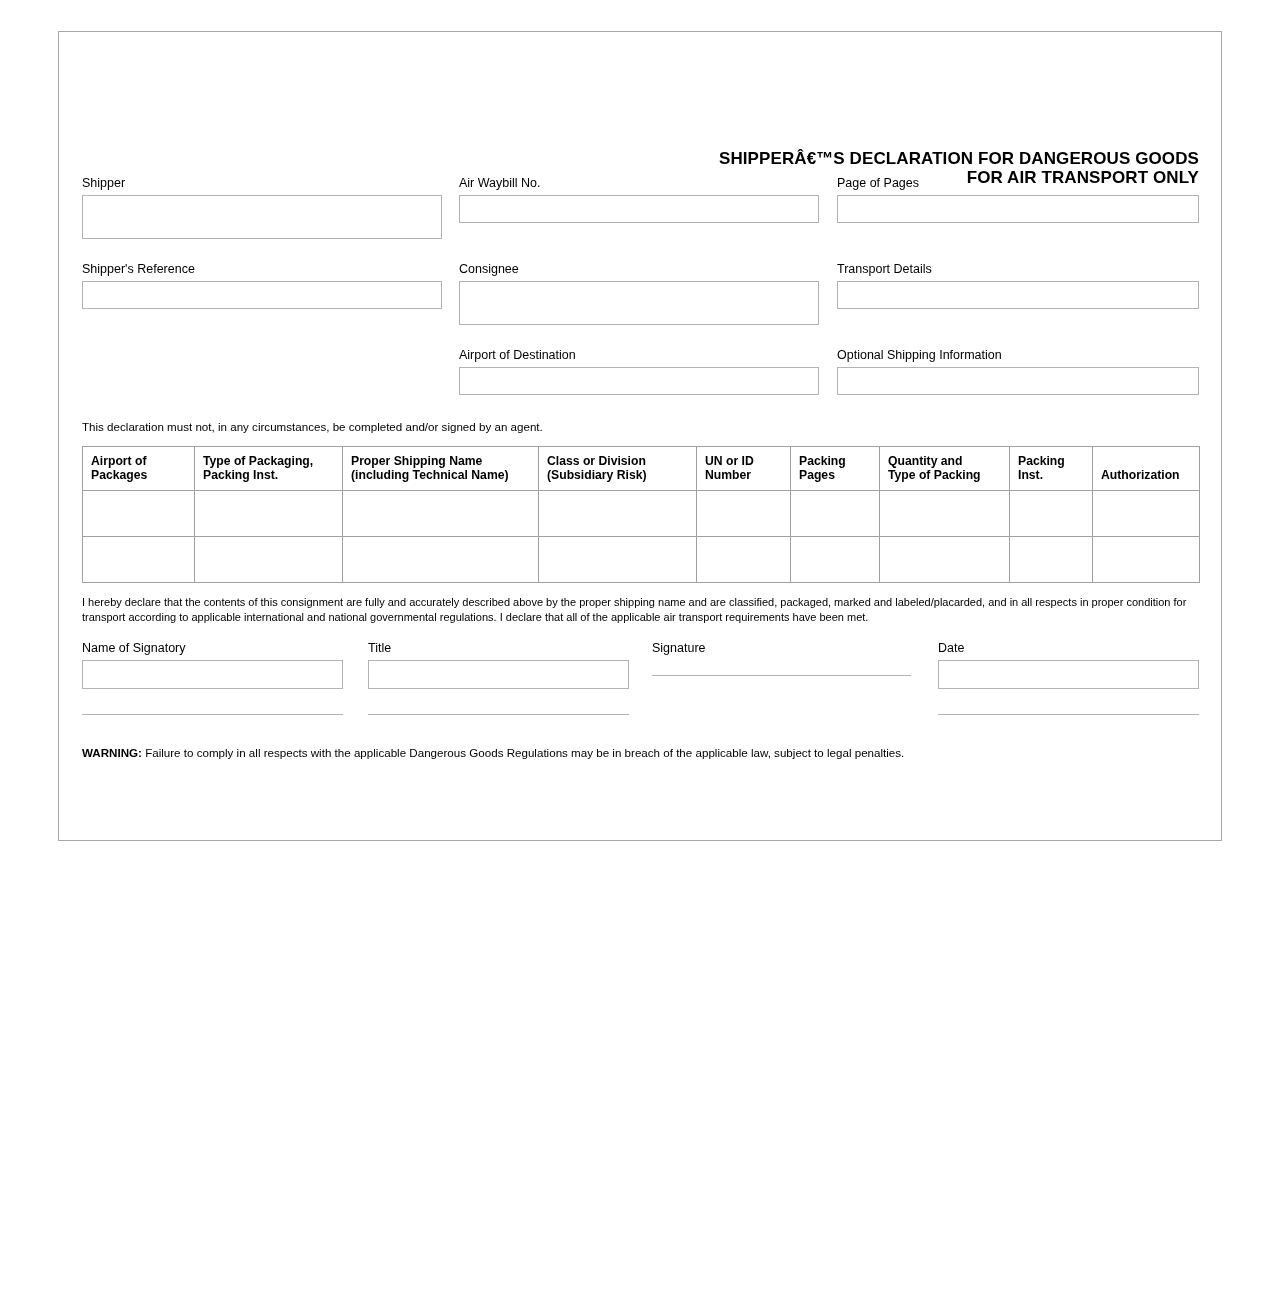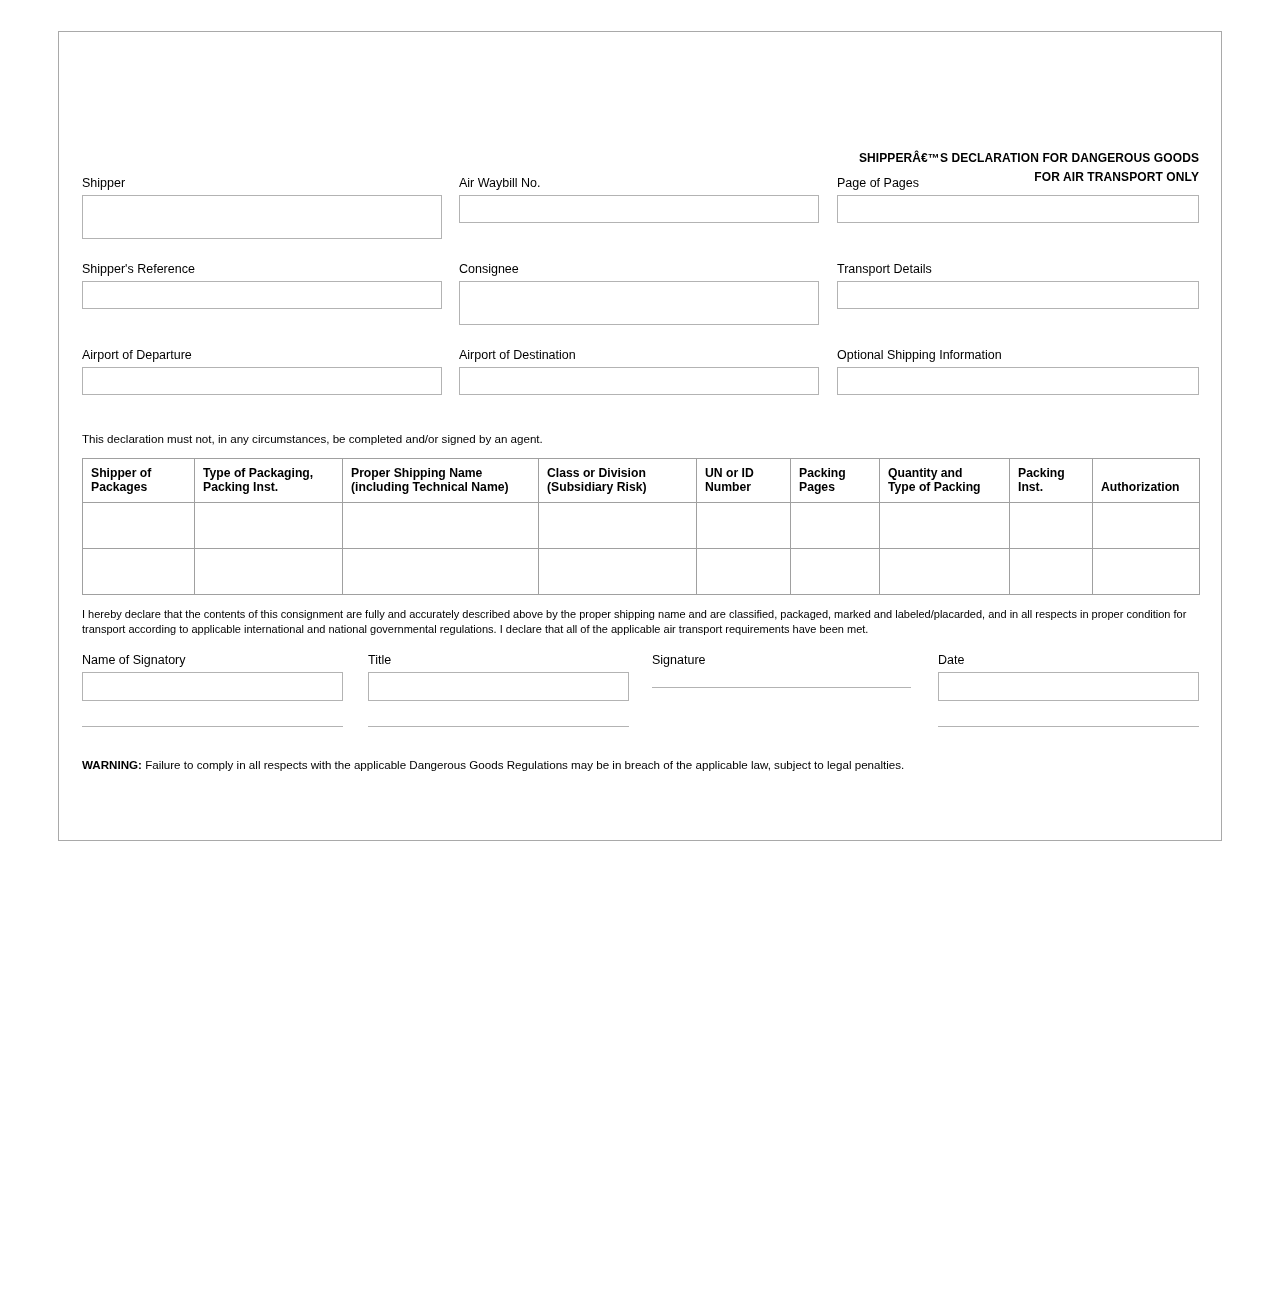--- a/index.html
+++ b/index.html
@@ -50,21 +50,21 @@
     font-size: 18px;
     font-weight: bold;
     letter-spacing: 1.2px;
     color: #000;
   }
   .doc-title {
     position: absolute;
     right: 0px;
     top: 93px;
     text-align: right;
-    font-size: 12px;
+    font-size: 17px;
     font-weight: bold;
     line-height: 19px;
     letter-spacing: 0.1px;
     white-space: nowrap;
   }
 
   
   .field-row {
     position: relative;
     width: 100%;
@@ -221,44 +221,40 @@
 
       <div class="field" style="left:755px; top:0px; width:362px;">
         <div class="field-label">Transport Details</div>
         <div class="field-box h28"><span></span></div>
       </div>
 
     </div>
 
     <div class="field-row" style="height:70px;">
 
-      <div class="field" style="left:0px; top:0px; width:360px;">
-        <div class="field-label">Airport of Departure</div>
-        <div class="field-box h28"><span></span></div>
-      </div>
 
       <div class="field" style="left:377px; top:0px; width:360px;">
         <div class="field-label">Airport of Destination</div>
         <div class="field-box h28"><span></span></div>
       </div>
 
       <div class="field" style="left:755px; top:0px; width:362px;">
         <div class="field-label">Optional Shipping Information</div>
         <div class="field-box h28"><span></span></div>
       </div>
 
     </div>
 
-    <div class="note-line" style="margin-top:14px; margin-bottom:12px;">This declaration must not, in any circumstances, be completed and/or signed by an agent.</div>
+    <div class="note-line" style="margin-top:2px; margin-bottom:12px;">This declaration must not, in any circumstances, be completed and/or signed by an agent.</div>
 
     <table class="goods-table">
       <thead>
         <tr>
           <th class="col1">
-            <span>Shipper of</span><br>
+            <span>Airport of</span><br>
             <span>Packages</span>
           </th>
           <th class="col2">
             <span>Type of Packaging,</span><br>
             <span>Packing Inst.</span>
           </th>
           <th class="col3">
             <span>Proper Shipping Name</span><br>
             <span>(including Technical Name)</span>
           </th>

